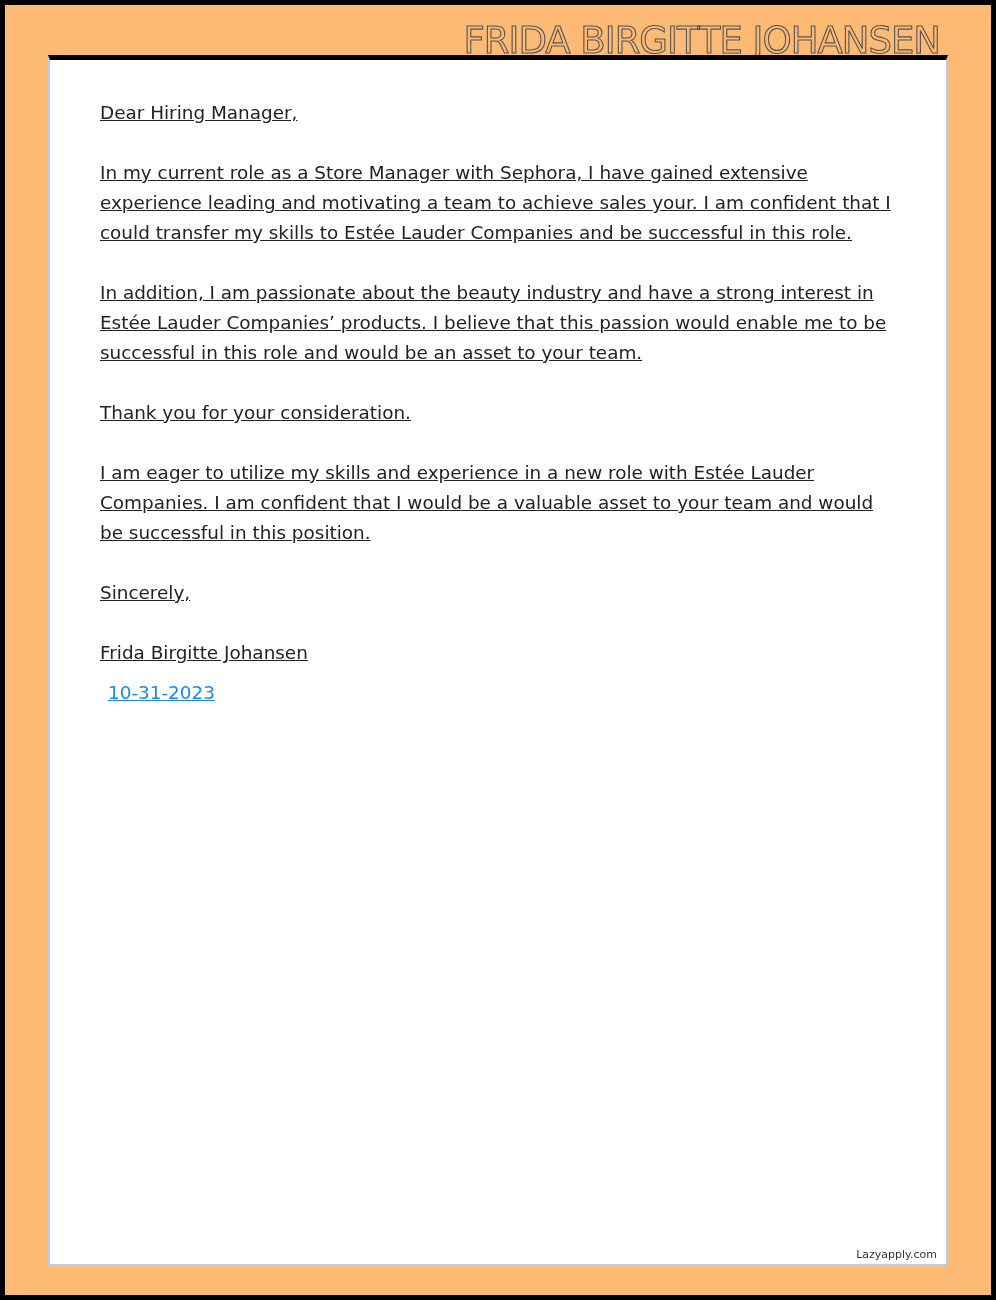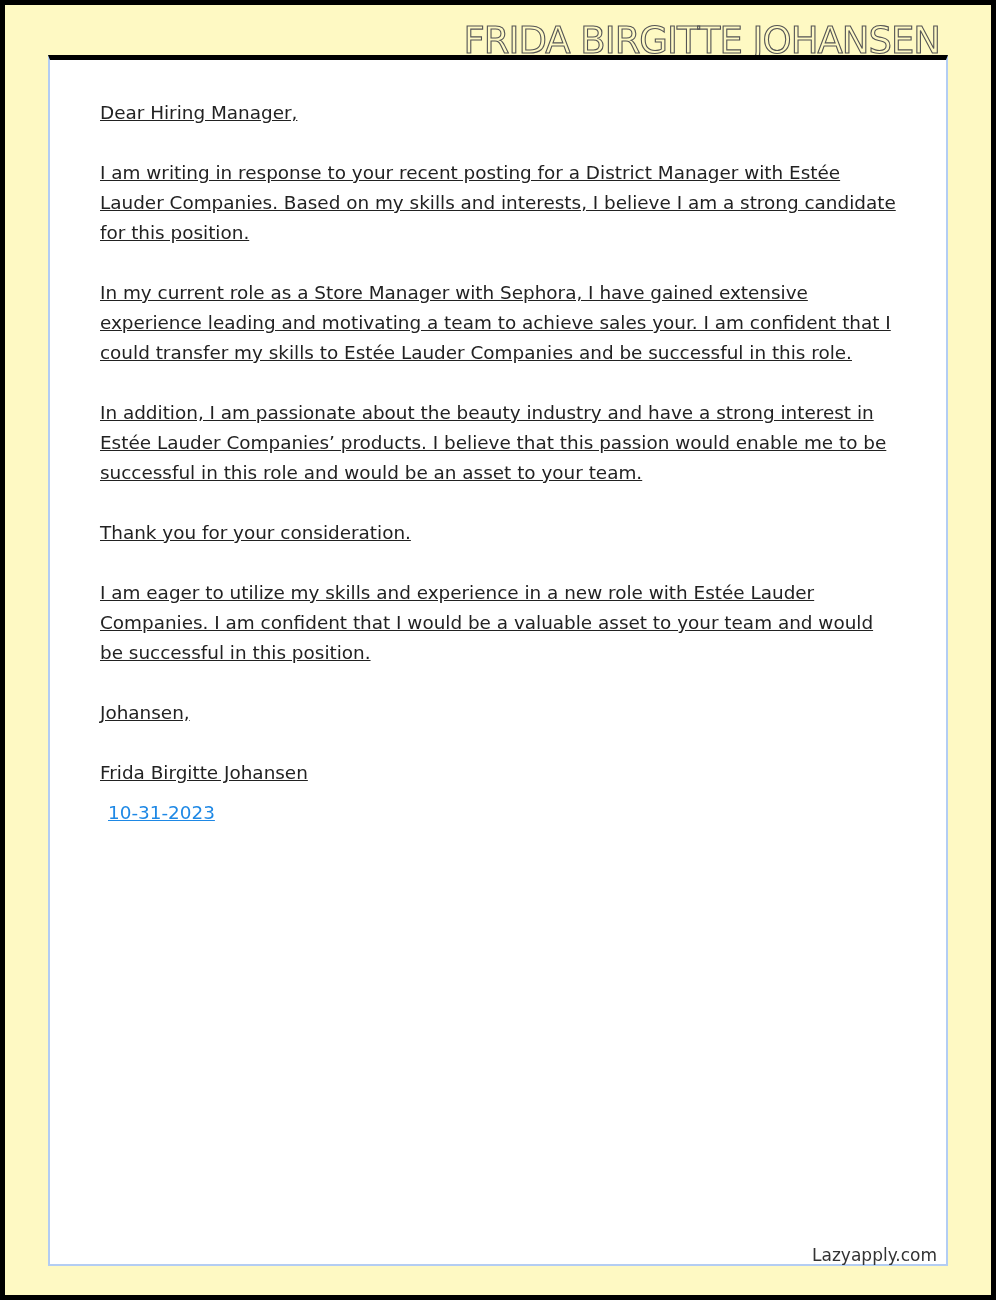--- a/index.html
+++ b/index.html
@@ -13,21 +13,21 @@
       position: relative;
       overflow: hidden;
       font-family: "DejaVu Sans", sans-serif;
     }
     .frame {
       position: absolute;
       left: 5px;
       top: 5px;
       width: 986px;
       height: 1290px;
-      background: #fef9c3;
+      background: #fdba74;
     }
     .header-name {
       position: absolute;
       right: 51px;
       top: 12px;
       font-family: "DejaVu Sans", sans-serif;
       font-size: 37px;
       font-weight: 400;
       letter-spacing: -1px;
       color: transparent;
@@ -66,39 +66,38 @@
       margin-bottom: 10px;
     }
     .letter p.date {
       color: #1e88e5;
       margin: 8px;
     }
     .footer-brand {
       position: absolute;
       right: 9px;
       bottom: 0px;
-      font-size: 17px;
+      font-size: 11px;
       color: #333333;
       line-height: 18px;
     }
   </style>
 </head>
 <body>
 
 <div class="frame">
   <h1 class="header-name">FRIDA BIRGITTE JOHANSEN</h1>
 
   <div class="page">
     <div class="letter">
       <p>Dear Hiring Manager,</p>
-      <p>I am writing in response to your recent posting for a District Manager with Estée Lauder Companies. Based on my skills and interests, I believe I am a strong candidate for this position.</p>
       <p>In my current role as a Store Manager with Sephora, I have gained extensive experience leading and motivating a team to achieve sales your. I am confident that I could transfer my skills to Estée Lauder Companies and be successful in this role.</p>
       <p>In addition, I am passionate about the beauty industry and have a strong interest in Estée Lauder Companies’ products. I believe that this passion would enable me to be successful in this role and would be an asset to your team.</p>
       <p>Thank you for your consideration.</p>
       <p>I am eager to utilize my skills and experience in a new role with Estée Lauder Companies. I am confident that I would be a valuable asset to your team and would be successful in this position.</p>
-      <p>Johansen,</p>
+      <p>Sincerely,</p>
       <p class="signature">Frida Birgitte Johansen</p>
       <p class="date">10-31-2023</p>
     </div>
 
     <div class="footer-brand">Lazyapply.com</div>
   </div>
 </div>
 
 </body></html>

